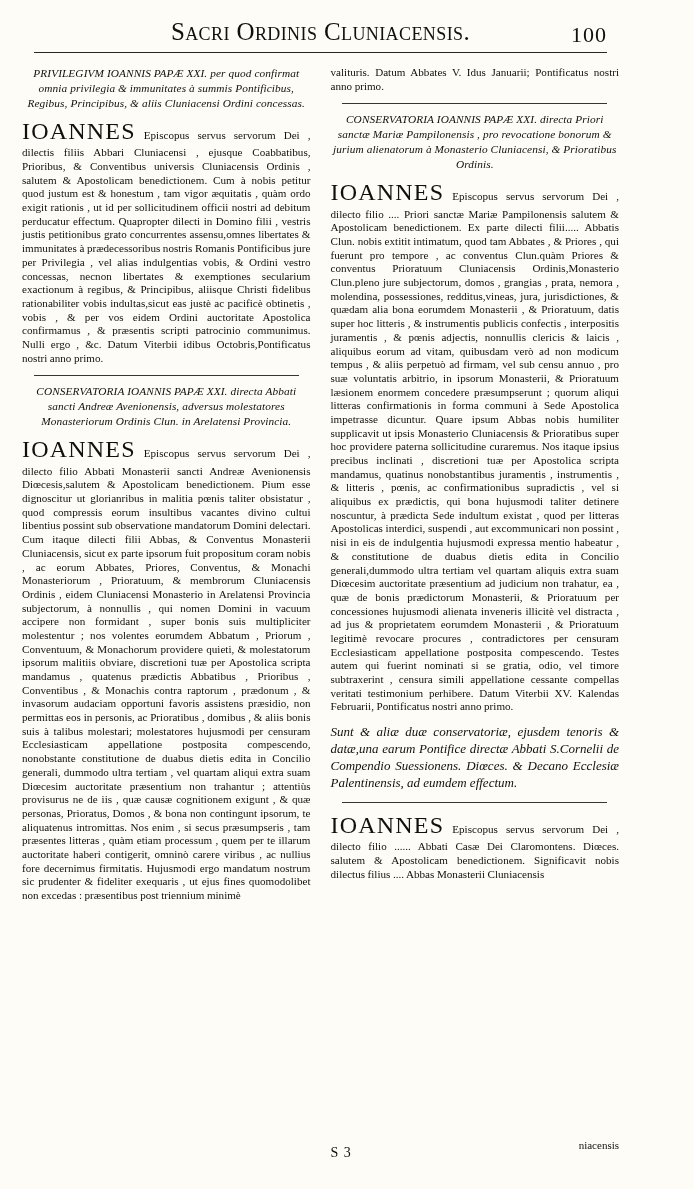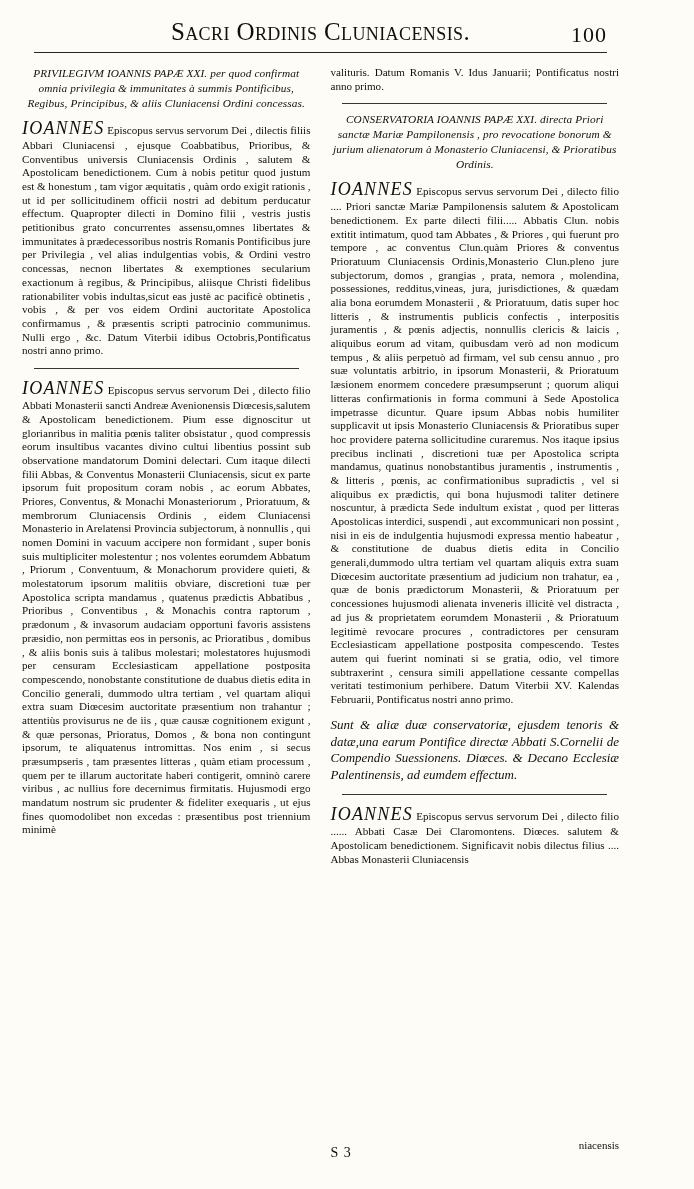--- a/index.html
+++ b/index.html
@@ -84,24 +84,23 @@
   p.body {
     font-size: 11.1px;
     line-height: 1.235;
     text-align: justify;
     margin: 0 0 10px 0;
     text-indent: 0;
     hyphens: auto;
     word-spacing: -0.2px;
   }
   .initial {
-    font-size: 18px;
+    font-size: 24px;
     letter-spacing: 1.2px;
     font-family: "Liberation Serif", serif;
-    font-style: italic;
   }
   .smallnote {
     font-style: italic;
     font-size: 13px;
     line-height: 1.3;
     text-align: justify;
     margin: 2px 0 10px 0;
   }
   .short-rule {
     width: 92%;
@@ -135,25 +134,26 @@
     <div class="folio">100</div>
     <div class="rule"></div>
   </div>
 
   <div class="columns">
 
     <div class="col">
       <div class="heading heading-first">PRIVILEGIVM IOANNIS PAPÆ XXI. per quod confirmat omnia privilegia &amp; immunitates à summis Pontificibus, Regibus, Principibus, &amp; aliis Cluniacensi Ordini concessas.</div>
       <p class="body"><span class="initial">IOANNES</span> Episcopus servus servorum Dei , dilectis filiis Abbari Cluniacensi , ejusque Coabbatibus, Prioribus, &amp; Conventibus universis Cluniacensis Ordinis , salutem &amp; Apostolicam benedictionem. Cum à nobis petitur quod justum est &amp; honestum , tam vigor æquitatis , quàm ordo exigit rationis , ut id per sollicitudinem officii nostri ad debitum perducatur effectum. Quapropter dilecti in Domino filii , vestris justis petitionibus grato concurrentes assensu,omnes libertates &amp; immunitates à prædecessoribus nostris Romanis Pontificibus jure per Privilegia , vel alias indulgentias vobis, &amp; Ordini vestro concessas, necnon libertates &amp; exemptiones secularium exactionum à regibus, &amp; Principibus, aliisque Christi fidelibus rationabiliter vobis indultas,sicut eas justè ac pacificè obtinetis , vobis , &amp; per vos eidem Ordini auctoritate Apostolica confirmamus , &amp; præsentis scripti patrocinio communimus. Nulli ergo , &amp;c. Datum Viterbii idibus Octobris,Pontificatus nostri anno primo.</p>
       <div class="short-rule"></div>
+      <div class="heading">CONSERVATORIA IOANNIS PAPÆ XXI. directa Abbati sancti Andreæ Avenionensis, adversus molestatores Monasteriorum Ordinis Clun. in Arelatensi Provincia.</div>
       <p class="body"><span class="initial">IOANNES</span> Episcopus servus servorum Dei , dilecto filio Abbati Monasterii sancti Andreæ Avenionensis Diœcesis,salutem &amp; Apostolicam benedictionem. Pium esse dignoscitur ut glorianribus in malitia pœnis taliter obsistatur , quod compressis eorum insultibus vacantes divino cultui libentius possint sub observatione mandatorum Domini delectari. Cum itaque dilecti filii Abbas, &amp; Conventus Monasterii Cluniacensis, sicut ex parte ipsorum fuit propositum coram nobis , ac eorum Abbates, Priores, Conventus, &amp; Monachi Monasteriorum , Prioratuum, &amp; membrorum Cluniacensis Ordinis , eidem Cluniacensi Monasterio in Arelatensi Provincia subjectorum, à nonnullis , qui nomen Domini in vacuum accipere non formidant , super bonis suis multipliciter molestentur ; nos volentes eorumdem Abbatum , Priorum , Conventuum, &amp; Monachorum providere quieti, &amp; molestatorum ipsorum malitiis obviare, discretioni tuæ per Apostolica scripta mandamus , quatenus prædictis Abbatibus , Prioribus , Conventibus , &amp; Monachis contra raptorum , prædonum , &amp; invasorum audaciam opportuni favoris assistens præsidio, non permittas eos in personis, ac Prioratibus , domibus , &amp; aliis bonis suis à talibus molestari; molestatores hujusmodi per censuram Ecclesiasticam appellatione postposita compescendo, nonobstante constitutione de duabus dietis edita in Concilio generali, dummodo ultra tertiam , vel quartam aliqui extra suam Diœcesim auctoritate præsentium non trahantur ; attentiùs provisurus ne de iis , quæ causæ cognitionem exigunt , &amp; quæ personas, Prioratus, Domos , &amp; bona non contingunt ipsorum, te aliquatenus intromittas. Nos enim , si secus præsumpseris , tam præsentes litteras , quàm etiam processum , quem per te illarum auctoritate haberi contigerit, omninò carere viribus , ac nullius fore decernimus firmitatis. Hujusmodi ergo mandatum nostrum sic prudenter &amp; fideliter exequaris , ut ejus fines quomodolibet non excedas : præsentibus post triennium minimè</p>
     </div>
 
     <div class="col">
-      <p class="body">valituris. Datum Romanis V. Idus Januarii; Pontificatus nostri anno primo.</p>
+      <p class="body">valituris. Datum Abbates V. Idus Januarii; Pontificatus nostri anno primo.</p>
       <div class="short-rule"></div>
       <div class="heading">CONSERVATORIA IOANNIS PAPÆ XXI. directa Priori sanctæ Mariæ Pampilonensis , pro revocatione bonorum &amp; jurium alienatorum à Monasterio Cluniacensi, &amp; Prioratibus Ordinis.</div>
       <p class="body"><span class="initial">IOANNES</span> Episcopus servus servorum Dei , dilecto filio .... Priori sanctæ Mariæ Pampilonensis salutem &amp; Apostolicam benedictionem. Ex parte dilecti filii..... Abbatis Clun. nobis extitit intimatum, quod tam Abbates , &amp; Priores , qui fuerunt pro tempore , ac conventus Clun.quàm Priores &amp; conventus Prioratuum Cluniacensis Ordinis,Monasterio Clun.pleno jure subjectorum, domos , grangias , prata, nemora , molendina, possessiones, redditus,vineas, jura, jurisdictiones, &amp; quædam alia bona eorumdem Monasterii , &amp; Prioratuum, datis super hoc litteris , &amp; instrumentis publicis confectis , interpositis juramentis , &amp; pœnis adjectis, nonnullis clericis &amp; laicis , aliquibus eorum ad vitam, quibusdam verò ad non modicum tempus , &amp; aliis perpetuò ad firmam, vel sub censu annuo , pro suæ voluntatis arbitrio, in ipsorum Monasterii, &amp; Prioratuum læsionem enormem concedere præsumpserunt ; quorum aliqui litteras confirmationis in forma communi à Sede Apostolica impetrasse dicuntur. Quare ipsum Abbas nobis humiliter supplicavit ut ipsis Monasterio Cluniacensis &amp; Prioratibus super hoc providere paterna sollicitudine curaremus. Nos itaque ipsius precibus inclinati , discretioni tuæ per Apostolica scripta mandamus, quatinus nonobstantibus juramentis , instrumentis , &amp; litteris , pœnis, ac confirmationibus supradictis , vel si aliquibus ex prædictis, qui bona hujusmodi taliter detinere noscuntur, à prædicta Sede indultum existat , quod per litteras Apostolicas interdici, suspendi , aut excommunicari non possint , nisi in eis de indulgentia hujusmodi expressa mentio habeatur , &amp; constitutione de duabus dietis edita in Concilio generali,dummodo ultra tertiam vel quartam aliquis extra suam Diœcesim auctoritate præsentium ad judicium non trahatur, ea , quæ de bonis prædictorum Monasterii, &amp; Prioratuum per concessiones hujusmodi alienata inveneris illicitè vel distracta , ad jus &amp; proprietatem eorumdem Monasterii , &amp; Prioratuum legitimè revocare procures , contradictores per censuram Ecclesiasticam appellatione postposita compescendo. Testes autem qui fuerint nominati si se gratia, odio, vel timore subtraxerint , censura simili appellatione cessante compellas veritati testimonium perhibere. Datum Viterbii XV. Kalendas Februarii, Pontificatus nostri anno primo.</p>
       <div class="smallnote">Sunt &amp; aliæ duæ conservatoriæ, ejusdem tenoris &amp; datæ,una earum Pontifice directæ Abbati S.Cornelii de Compendio Suessionens. Diœces. &amp; Decano Ecclesiæ Palentinensis, ad eumdem effectum.</div>
       <div class="short-rule"></div>
       <p class="body"><span class="initial">IOANNES</span> Episcopus servus servorum Dei , dilecto filio ...... Abbati Casæ Dei Claromontens. Diœces. salutem &amp; Apostolicam benedictionem. Significavit nobis dilectus filius .... Abbas Monasterii Cluniacensis</p>
       <div class="sig">S 3</div>
       <div class="catchword">niacensis</div>
     </div>
 

